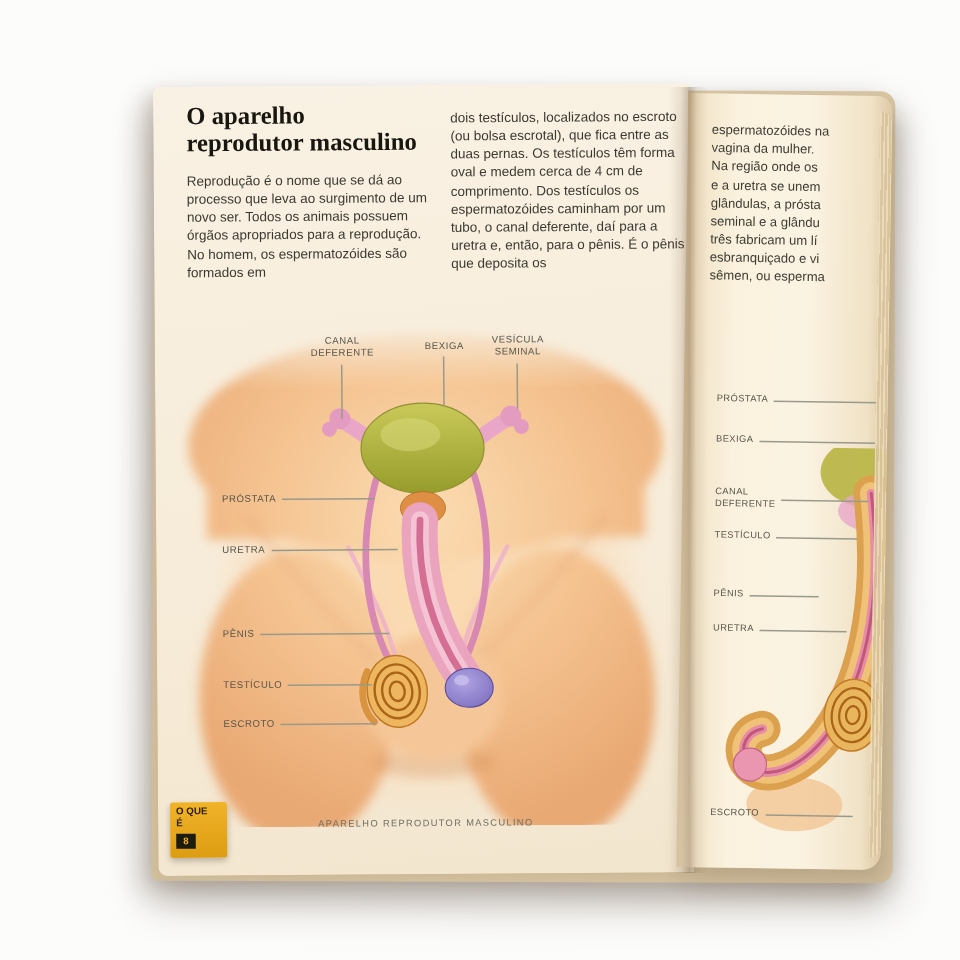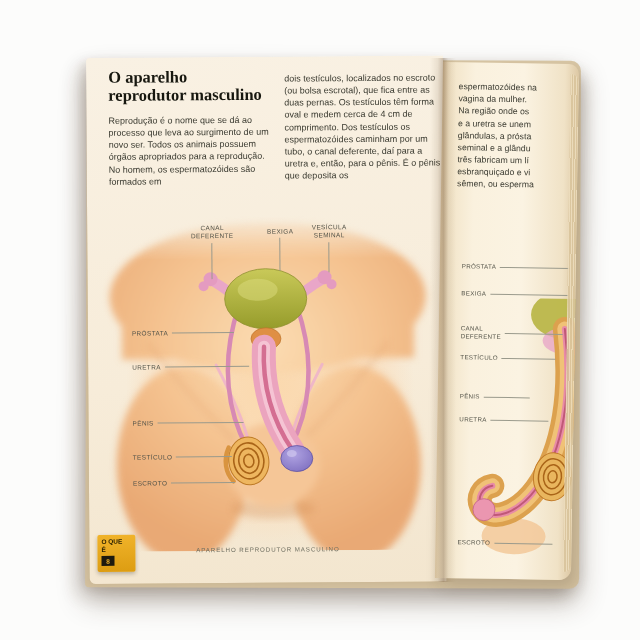--- a/index.html
+++ b/index.html
@@ -1,21 +1,21 @@
 <!DOCTYPE html>
 <html><head>
 <meta charset="utf-8">
 <style>
   * { margin:0; padding:0; box-sizing:border-box; }
   html,body { width:640px; height:640px; }
   body { font-family:"Liberation Sans", sans-serif; background:#fcfcfb; }
 
   .photo { position:relative; width:640px; height:640px; background:#fcfcfb; overflow:hidden; }
 
-  .book { position:absolute; left:84px; top:54px; width:500px; height:538px; }
+  .book { position:absolute; left:100px; top:54px; width:500px; height:538px; }
 
   .cover { position:absolute; left:2px; top:6px; width:494px; height:528px;
            background:#d8c6a4; border-radius:4px 10px 10px 4px;
            box-shadow:0 14px 28px rgba(60,40,20,.30), -8px 8px 18px rgba(60,40,20,.16);
            transform:rotate(.2deg); }
 
   .page-left { position:absolute; left:2px; top:4px; width:357px; height:526px;
            border-radius:4px 0 0 6px; transform:rotate(-.4deg); transform-origin:top left;
            background:
              radial-gradient(190px 205px at 51% 63%, #fbd9ae 0%, #f9ddbc 50%, rgba(248,238,221,0) 76%),

